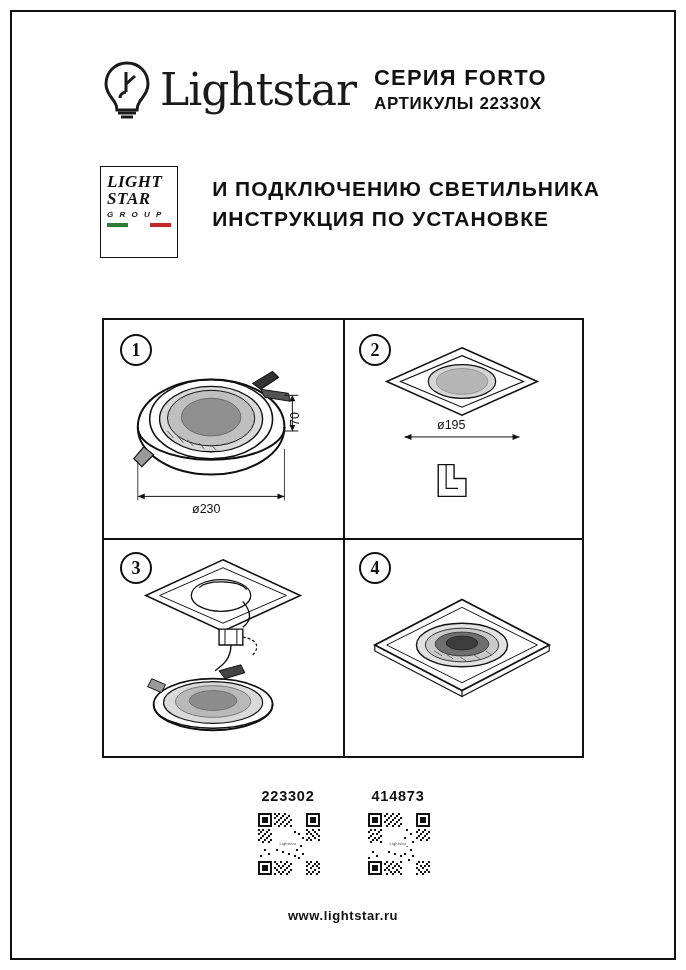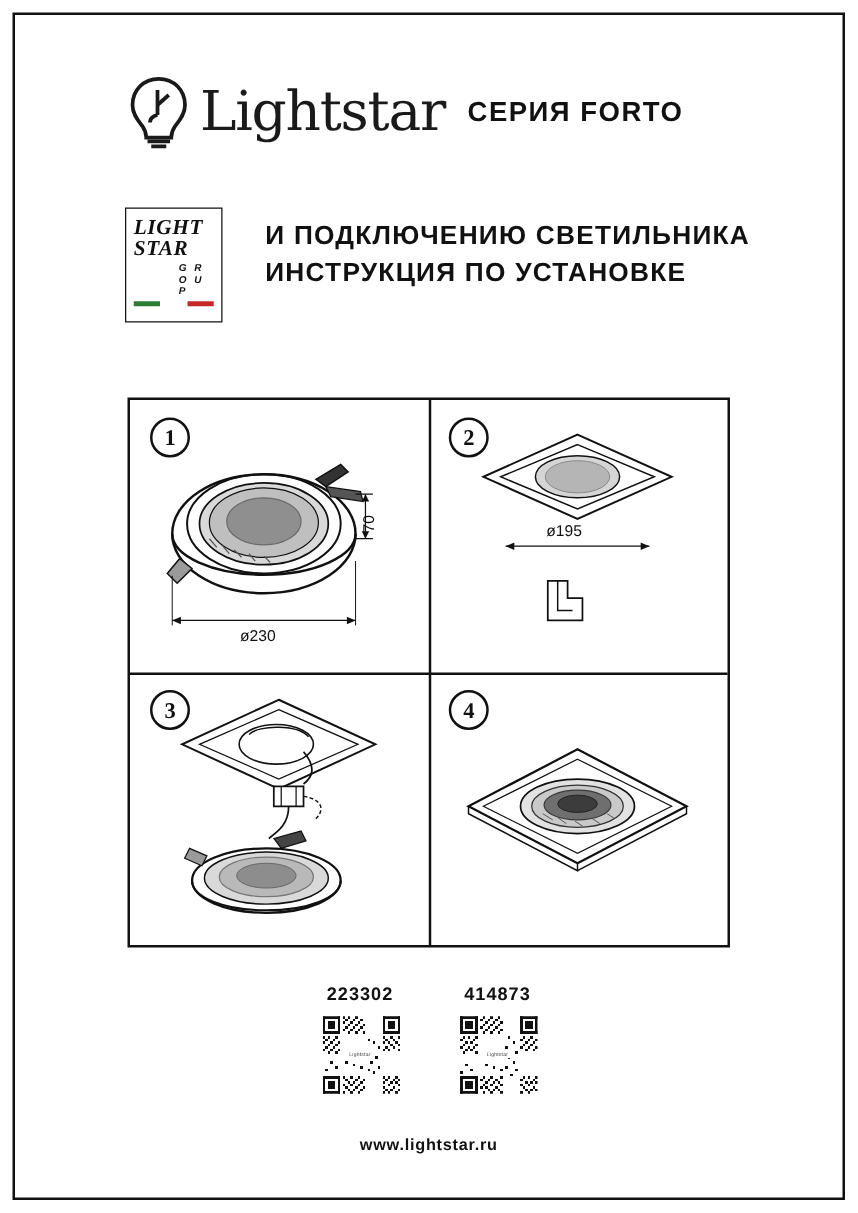--- a/index.html
+++ b/index.html
@@ -91,21 +91,20 @@
     letter-spacing: 0.5px;
     line-height: 1.0;
     color: #111;
   }
   .gl-group {
     font-size: 8px;
     letter-spacing: 2px;
     color: #111;
     margin-top: 3px;
     font-weight: bold;
-    margin-left: 36px;
   }
   .gl-bars {
     margin-top: 4px;
     display: flex;
     height: 4px;
     width: 100%;
   }
   .gl-bars i { flex: 1; display: block; height: 100%; }
 
   .instr-title {
@@ -233,20 +232,21 @@
         <path d="M18 54 L36 54" fill="none" stroke="#1a1a1a" stroke-width="3"></path>
         <path d="M21 58 L33 58" fill="none" stroke="#1a1a1a" stroke-width="3"></path>
         <path d="M26 13 L26 33 M26 33 C26 33 20 34 20 39" fill="none" stroke="#1a1a1a" stroke-width="3"></path>
         <path d="M26 25 L35 17" fill="none" stroke="#1a1a1a" stroke-width="3"></path>
       </svg>
     </div>
     <div class="logo-text">Lightstar</div>
   </div>
   <div class="series-block">
     <div class="series-title">СЕРИЯ FORTO</div>
+    <div class="series-sub">АРТИКУЛЫ 22330X</div>
   </div>
 </div>
 
 <div class="instr-row">
   <div class="group-logo">
     <div class="gl-line">LIGHT</div>
     <div class="gl-line">STAR</div>
     <div class="gl-group">G R O U P</div>
     <div class="gl-bars">
       <i style="background:#2e7d32"></i>

